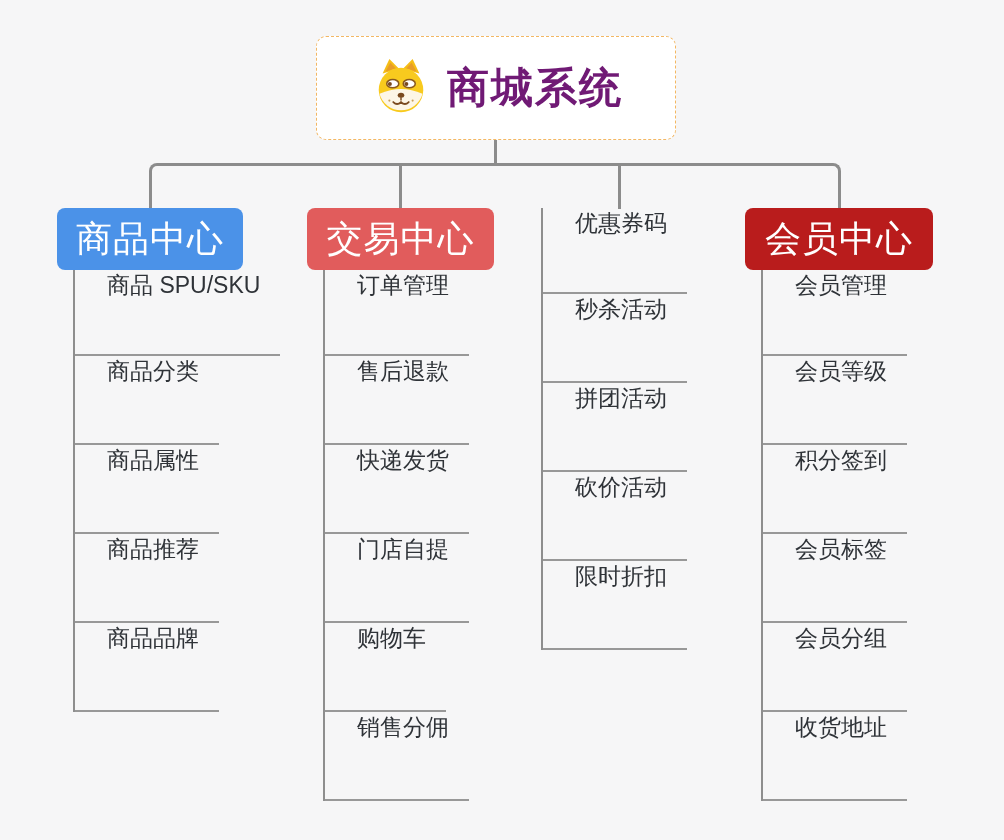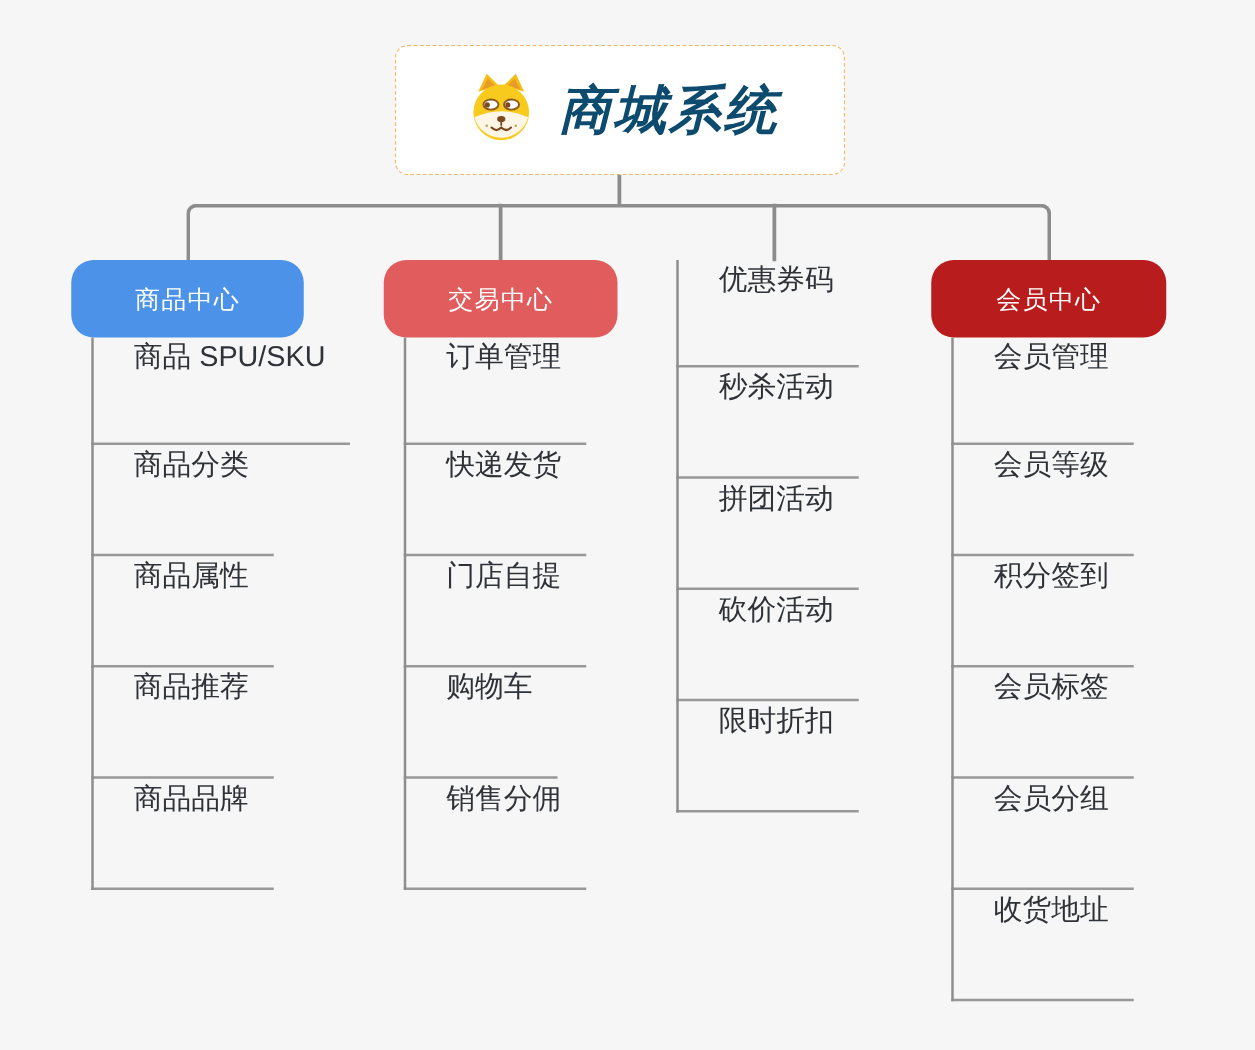--- a/index.html
+++ b/index.html
@@ -46,23 +46,23 @@
   .conn-drop.d3 { left:618px; }
 
   
   .branch { position:absolute; top:208px; }
   .branch.c1 { left:57px;  width:186px; }
   .branch.c2 { left:307px; width:187px; }
   .branch.c3 { left:525px; width:188px; }
   .branch.c4 { left:745px; width:188px; }
 
   .hdr {
-    height:62px; border-radius:18px;
+    height:62px; border-radius:8px;
     display:flex; align-items:center; justify-content:center;
-    color:#ffffff; font-size:20px; letter-spacing:1px;
+    color:#ffffff; font-size:36px; letter-spacing:1px;
     white-space:nowrap;
   }
 
   .items {
     position:relative;
     margin-left:16px;
   }
   .items::before {
     content:""; position:absolute;
     left:0; top:0; bottom:0; width:2px;
@@ -103,21 +103,21 @@
       <circle cx="20.5" cy="27.8" r="2.1" fill="#7a4a1e"></circle>
       <circle cx="37.5" cy="27.8" r="2.1" fill="#7a4a1e"></circle>
 
       <ellipse cx="32" cy="39.5" rx="3.4" ry="2.6" fill="#7a4a1e"></ellipse>
       <path d="M32 41.5 L32 45" stroke="#7a4a1e" stroke-width="1.5" fill="none"></path>
 
       <path d="M24 46.5 Q28 50.5 32 46.5 Q36 50.5 40 46.5" stroke="#7a4a1e" stroke-width="1.8" fill="none" stroke-linecap="round"></path>
       <circle cx="20" cy="45" r="1.1" fill="#c9a05a"></circle>
       <circle cx="44" cy="45" r="1.1" fill="#c9a05a"></circle>
     </svg>
-    <span class="root-title" style="color: #0c4a6e; font-style: italic;">商城系统</span>
+    <span class="root-title" style="color: #701a75;">商城系统</span>
   </div>
 
   <div class="stem"></div>
   <div class="conn-frame"></div>
   <div class="conn-drop d2"></div>
   <div class="conn-drop d3"></div>
 
   <div class="branch c1">
     <div class="hdr" style="background: rgb(75, 146, 232);">商品中心</div>
     <div class="items">
@@ -139,20 +139,23 @@
     </div>
   </div>
 
   <div class="branch c2">
     <div class="hdr" style="background: rgb(225, 92, 92);">交易中心</div>
     <div class="items">
       <div class="leaf">
           <span class="t">订单管理</span>
         </div>
       <div class="leaf">
+          <span class="t">售后退款</span>
+        </div>
+      <div class="leaf">
           <span class="t">快递发货</span>
         </div>
       <div class="leaf">
           <span class="t">门店自提</span>
         </div>
       <div class="leaf">
           <span class="t">购物车</span>
         </div>
       <div class="leaf">
           <span class="t">销售分佣</span>

